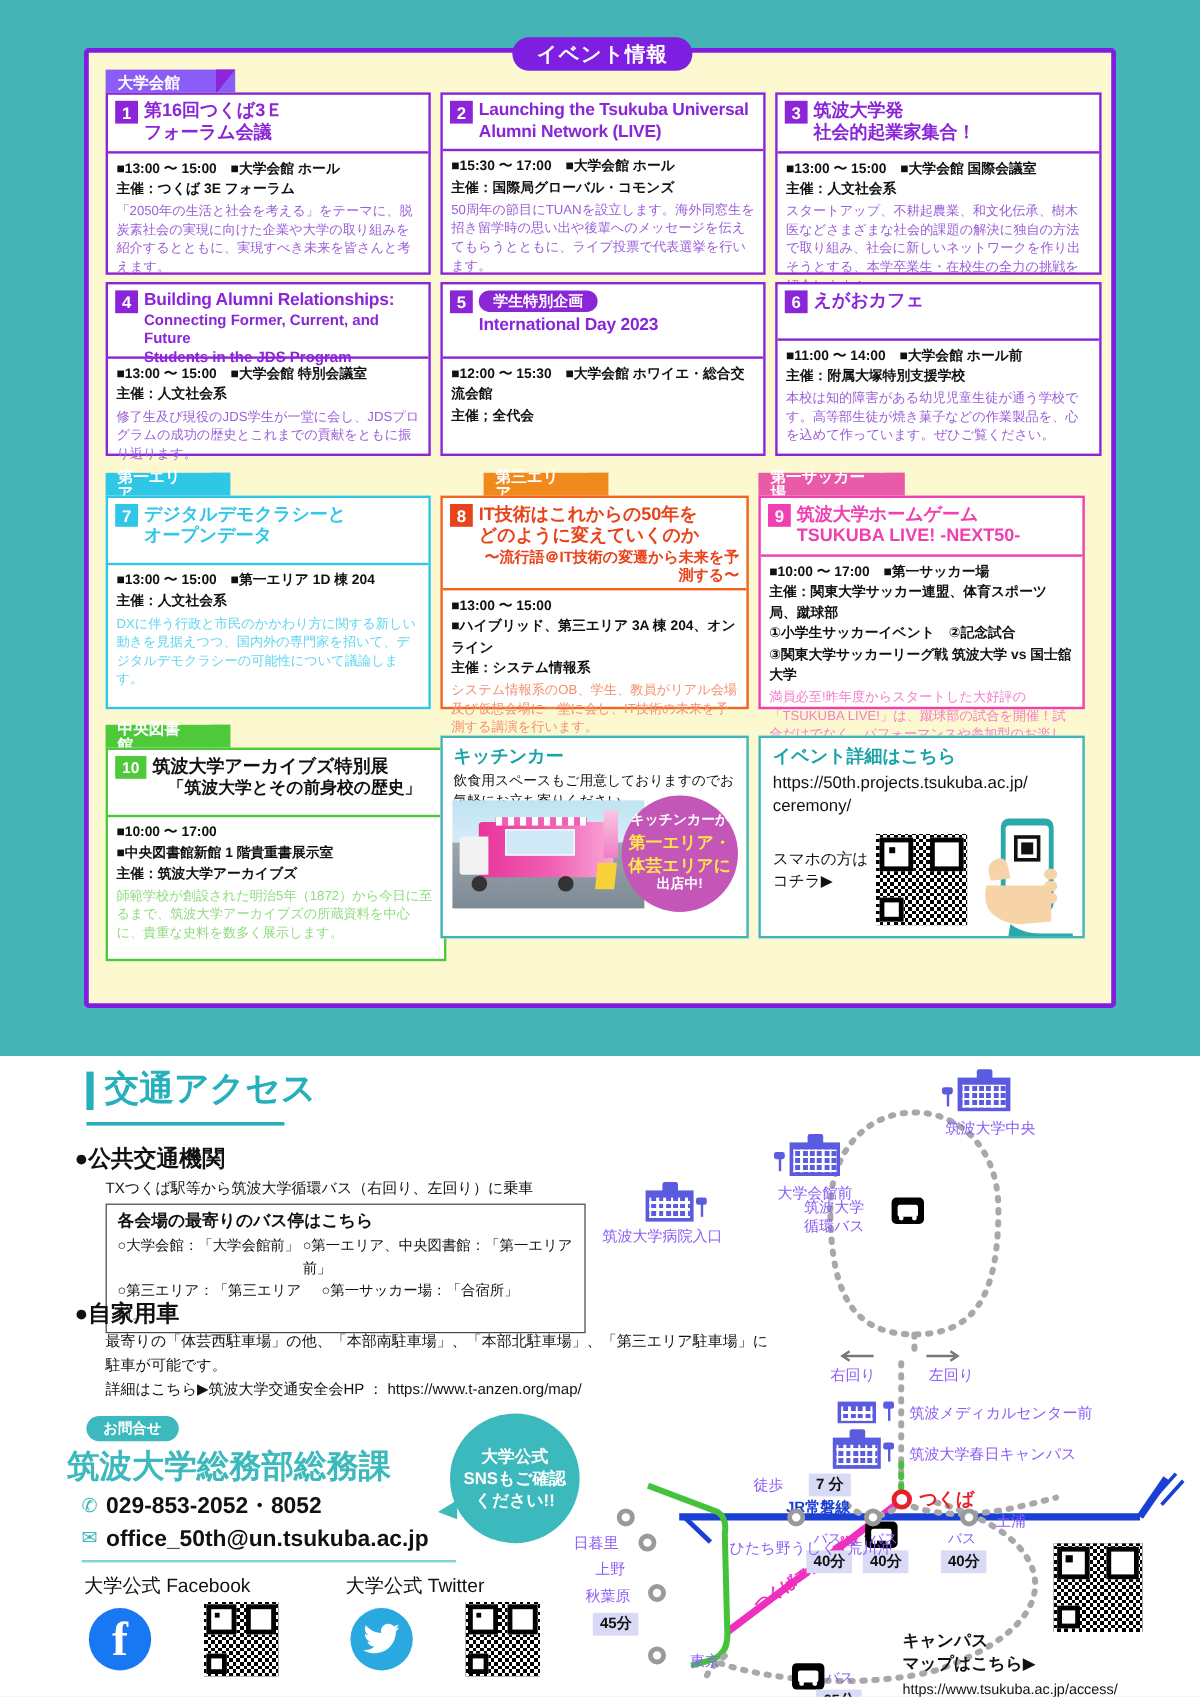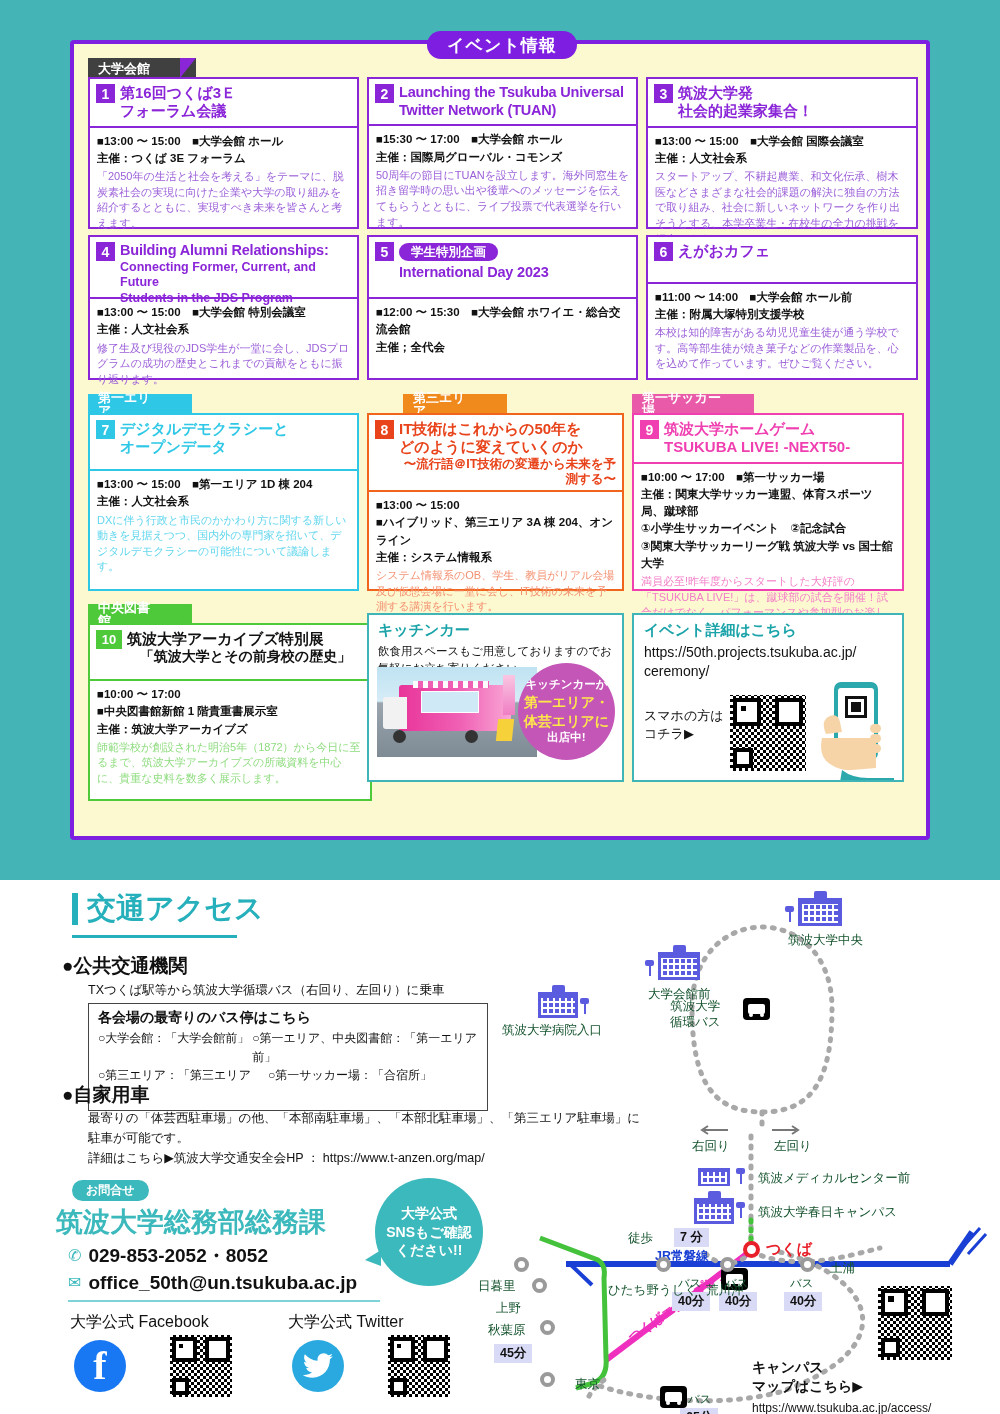--- a/index.html
+++ b/index.html
@@ -72,21 +72,21 @@
     display:inline-block; border-radius:10px; color:#fff;
     font-size:12.5px; font-weight:bold; padding:1px 12px; line-height:1.3;
   }
   .card-body{ padding:5px 7px 6px 7px; flex:1; }
   .meta{ font-size:11.5px; font-weight:bold; color:#111; line-height:1.5; }
   .host{ font-size:11.5px; font-weight:bold; color:#111; line-height:1.5; }
   .desc{ font-size:11px; line-height:1.42; margin-top:2px; }
   .url{ font-size:10.5px; line-height:1.4; }
 
   
-  .t-purple .venue-tab{ background:#404040; }
+  .t-purple .venue-tab{ background:#8b5cf6; }
   .t-purple .venue-tab::after{ border-left-color:#8a25d8; }
   .t-purple .card{ border-color:#8a25d8; }
   .t-purple .card-head{ border-bottom-color:#8a25d8; }
   .t-purple .num{ background:#8a25d8; }
   .t-purple .ctitle,.t-purple .ctitle-sub,.t-purple .ctitle-sub2{ color:#8a25d8; }
   .t-purple .pill{ background:#8a25d8; }
   .t-purple .desc,.t-purple .url{ color:#9b5fd8; }
 
   .t-cyan .venue-tab{ background:#2ec8e6; }
   .t-cyan .venue-tab::after{ border-left-color:#2ec8e6; }
@@ -238,21 +238,21 @@
     display:flex; align-items:center; justify-content:center; line-height:1;
   }
   .tw-icon{
     width:52px; height:52px; border-radius:50%; background:#2aa9e0;
     display:flex; align-items:center; justify-content:center;
   }
 
   
   .map{ position:absolute; left:480px; top:0; width:520px; height:534px; }
   .map svg{ position:absolute; left:0; top:0; }
-  .mlabel{ position:absolute; font-size:12.5px; color:#14532d; white-space:nowrap; line-height:1.3;}
+  .mlabel{ position:absolute; font-size:12.5px; color:#8b5cf6; white-space:nowrap; line-height:1.3;}
   .mlabel.sm{ font-size:11.5px; }
   .mtime{
     position:absolute; background:#d9daf5; color:#111;
     font-size:12.5px; font-weight:bold; padding:1px 6px; white-space:nowrap;
   }
   .bldg{
     position:absolute; background:#5b5be0;
   }
   .bldg::after{
     content:""; position:absolute; left:8%; top:22%; right:8%; bottom:10%;
@@ -328,21 +328,21 @@
           <div class="host">主催：つくば 3E フォーラム</div>
           <div class="desc">「2050年の生活と社会を考える」をテーマに、脱炭素社会の実現に向けた企業や大学の取り組みを紹介するとともに、実現すべき未来を皆さんと考えます。</div>
         </div>
       </div>
 
       <div class="card" style="position:absolute; left:279px; top:19px; width:271px; height:152px;">
         <div class="card-head" style="height:56px;">
           <div class="num">2</div>
           <div class="title-wrap">
             <div class="ctitle en">Launching the Tsukuba Universal</div>
-            <div class="ctitle en">Twitter Network (TUAN)</div>
+            <div class="ctitle en">Alumni Network (LIVE)</div>
           </div>
         </div>
         <div class="card-body">
           <div class="meta"><span>■15:30 〜 17:00</span>　<span>■大学会館 ホール</span></div>
           <div class="host">主催：国際局グローバル・コモンズ</div>
           <div class="desc">50周年の節目にTUANを設立します。海外同窓生を招き留学時の思い出や後輩へのメッセージを伝えてもらうとともに、ライブ投票で代表選挙を行います。</div>
         </div>
       </div>
 
       <div class="card" style="position:absolute; left:558px; top:19px; width:272px; height:152px;">

